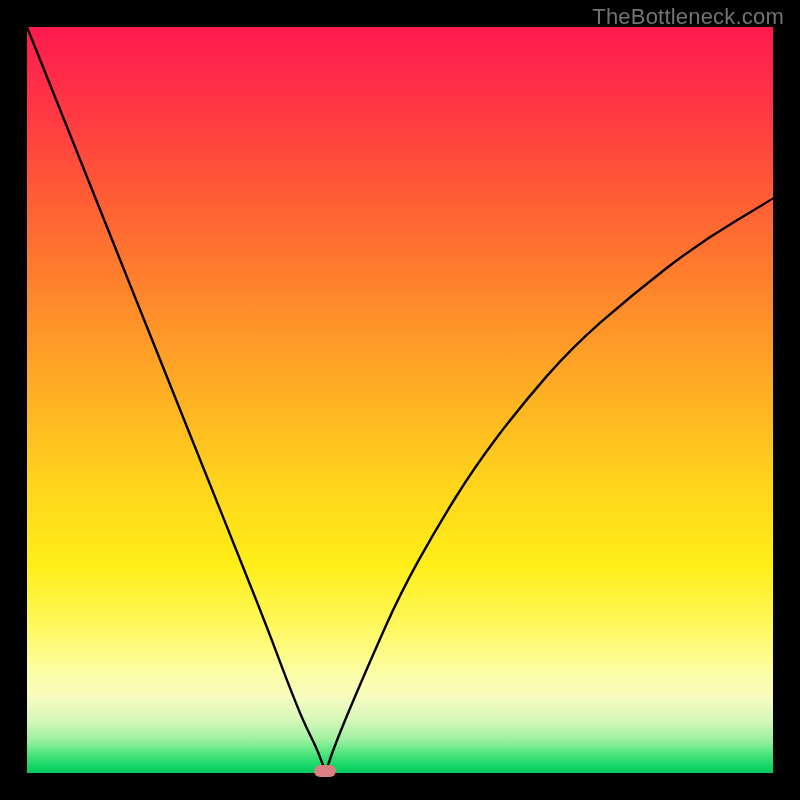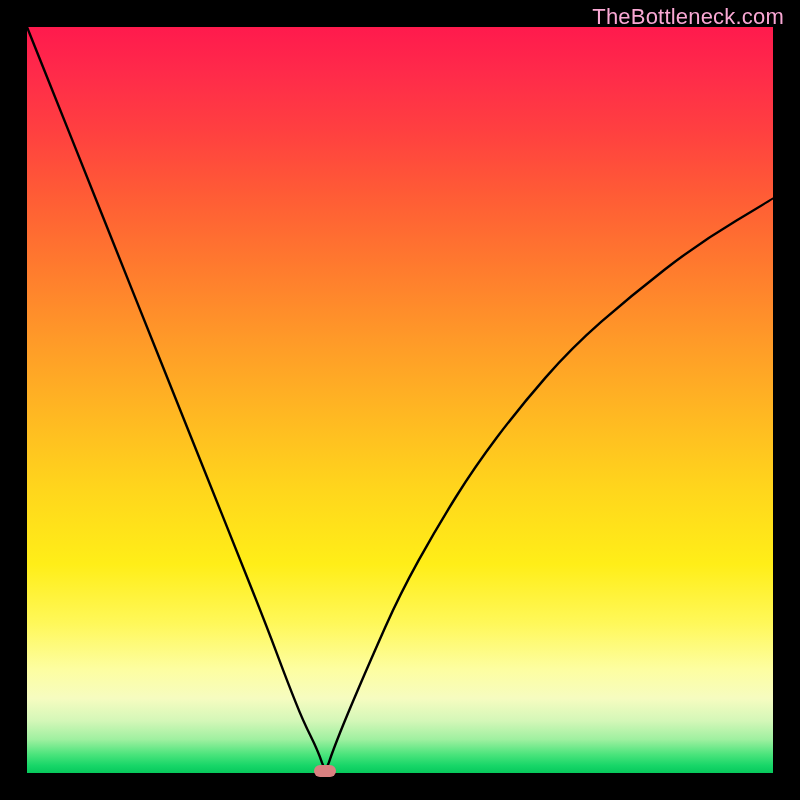--- a/index.html
+++ b/index.html
@@ -42,21 +42,21 @@
       #18d668 99%,
       #06c95c 100%
     );
   }
   .watermark {
     position: absolute;
     top: 4px;
     right: 16px;
     font-size: 22px;
     font-weight: 500;
-    color: #f9a8d4;
+    color: #737373;
     letter-spacing: 0.2px;
     user-select: none;
   }
   .marker {
     position: absolute;
     width: 22px;
     height: 12px;
     background: #d98080;
     border-radius: 6px;
   }

